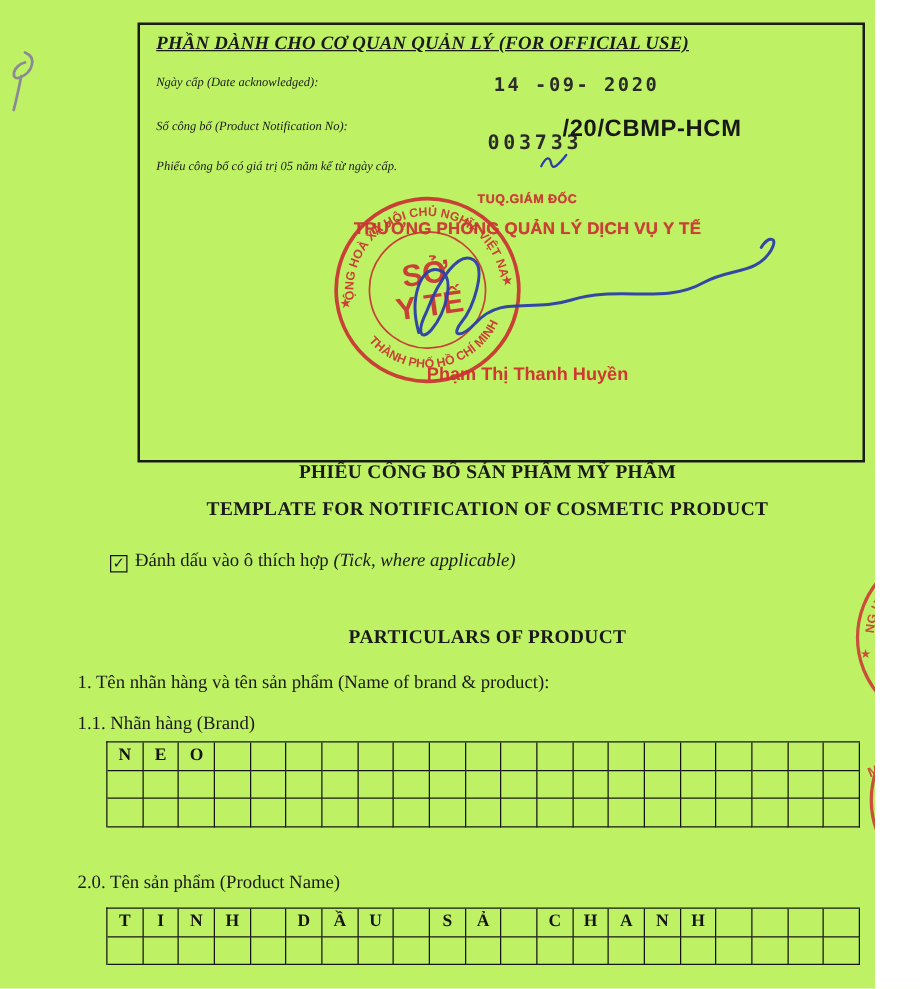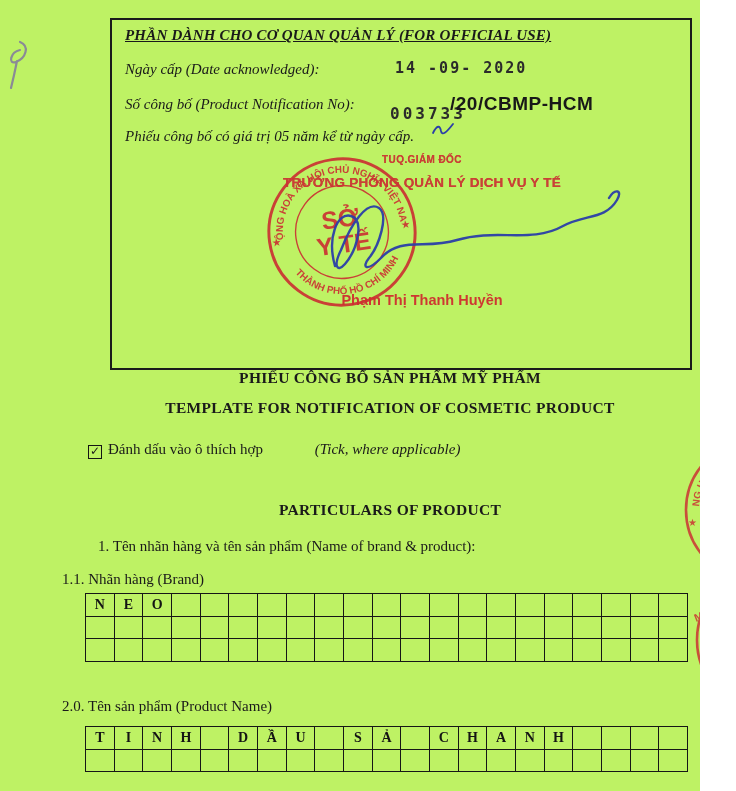--- a/index.html
+++ b/index.html
@@ -10,21 +10,21 @@
   
   .official-box{
     position:absolute; left:110px; top:18px; width:578px; height:348px;
     border:2px solid #1b1b1b;
   }
   .box-abs{position:absolute; white-space:nowrap;}
   .box-header{
     left:13px; top:7px; font-size:15px; font-style:italic; font-weight:bold;
     text-decoration:underline; letter-spacing:.2px;
   }
-  .box-label{font-size:15px; font-style:italic;}
+  .box-label{font-size:10px; font-style:italic;}
   .stamp-mono{
     font-family:"DejaVu Sans Mono", monospace; font-weight:bold; color:#2b2b2b;
   }
   .date-stamp{left:283px; top:39px; font-size:15px; letter-spacing:2px;}
   .notif-number{left:278px; top:84px; font-size:16px; letter-spacing:3px;}
   .notif-suffix{
     left:338px; top:73px; font-family:"Liberation Sans", sans-serif;
     font-weight:bold; font-size:19px; color:#181818; letter-spacing:.5px;
   }
   .red-stamp-line{
@@ -45,23 +45,23 @@
   
   .center-wrap{position:absolute; left:44px; width:692px; text-align:center;}
   .doc-title{font-size:15.5px; font-weight:bold; letter-spacing:.3px;}
   .t1{top:369px;} .t2{top:399px;} .s1{top:483px;} .s2{top:501px;}
   .tick-line{position:absolute; left:88px; top:441px; font-size:15px;}
   .checkbox{
     display:inline-block; width:12px; height:12px; border:1.6px solid #141414;
     font-size:12px; line-height:11px; text-align:center; font-family:"DejaVu Sans", sans-serif;
     vertical-align:-1px; margin-right:6px; font-weight:bold;
   }
-  .tick-en{font-style:italic;margin-left:48px;}
+  .tick-en{font-style:italic;}
   .field-label{position:absolute; font-size:15px;}
-  .f1{left:62px; top:538px;margin-left:36px;}
+  .f1{left:62px; top:538px;}
   .f11{left:62px; top:571px;}
   .f12{left:62px; top:698px;}
   
   .grid{
     position:absolute; display:grid; width:602px;
     grid-template-columns:repeat(var(--cols), 1fr);
     border-top:1.6px solid #161616; border-left:1.6px solid #161616;
   }
   .g-brand{left:85px; top:593px;}
   .g-product{left:85px; top:726px;}

